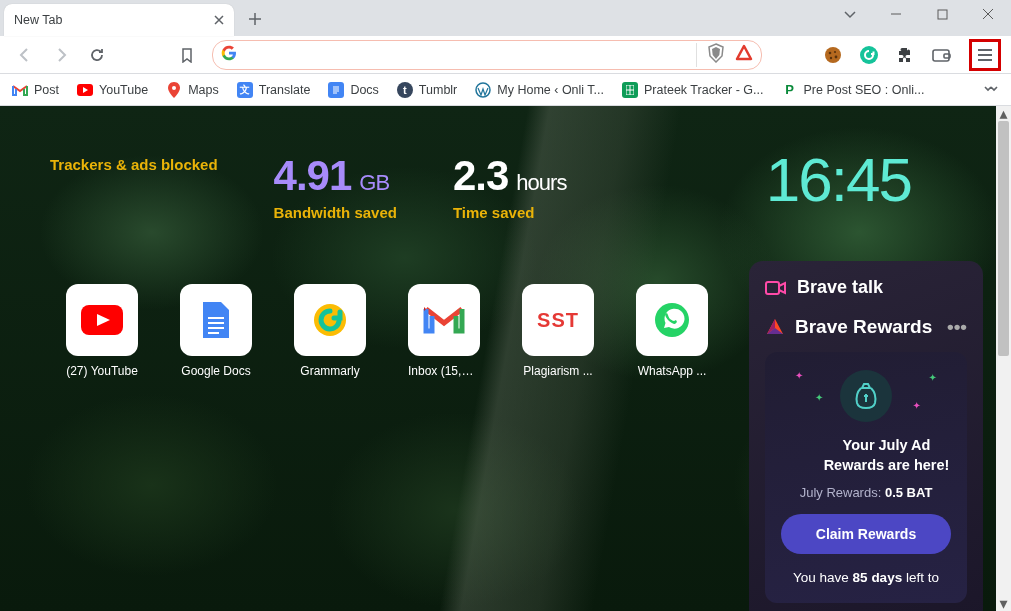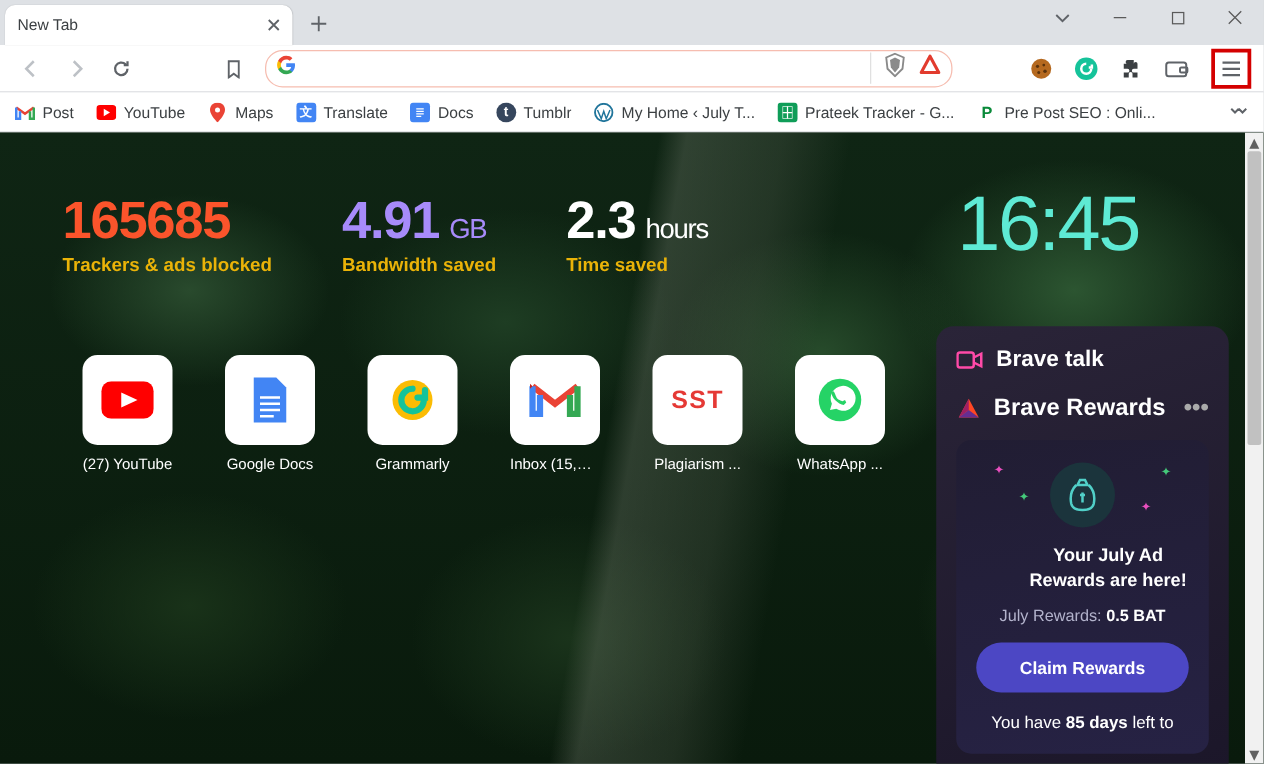--- a/index.html
+++ b/index.html
@@ -236,21 +236,21 @@
       <span class="bico" style="background:#36465d;border-radius:50%;color:#fff;font-size:11px;font-weight:700;">t</span>
       <span>Tumblr</span>
     </div>
   <div class="bm-item">
       <span class="bico">
         <svg width="16" height="16" viewBox="0 0 16 16">
           <circle cx="8" cy="8" r="7" fill="none" stroke="#21759b" stroke-width="1.5"></circle>
           <path d="M3 6 L6 13 L8 7 L10 13 L13 6" stroke="#21759b" stroke-width="1.2" fill="none"></path>
         </svg>
       </span>
-      <span>My Home ‹ July T...</span>
+      <span>My Home ‹ Onli T...</span>
     </div>
   <div class="bm-item">
       <span class="bico" style="background:#0f9d58;">
         <svg width="8" height="10" viewBox="0 0 8 10">
           <rect x="0" y="0" width="8" height="10" fill="none" stroke="#fff" stroke-width="1"></rect>
           <path d="M4 0 V10 M0 5 H8" stroke="#fff" stroke-width="1"></path>
         </svg>
       </span>
       <span>Prateek Tracker - G...</span>
     </div>
@@ -261,21 +261,20 @@
   <div class="overflow-chev"><svg width="16" height="10" viewBox="0 0 16 10">
         <path d="M2 3 L5 6 L8 3 M8 3 L11 6 L14 3" stroke="#5f6368" stroke-width="1.6" fill="none"></path>
       </svg></div>
 </div>
 
 <div class="content">
   <div class="bg"></div>
 
   <div class="stats">
     <div>
-      <div class="stat-val c1">165685</div>
       <div class="stat-label">Trackers &amp; ads blocked</div>
     </div>
     <div>
       <div class="stat-val c2">
           <span>4.91</span>
           <span class="stat-unit">GB</span>
         </div>
       <div class="stat-label">Bandwidth saved</div>
     </div>
     <div>

